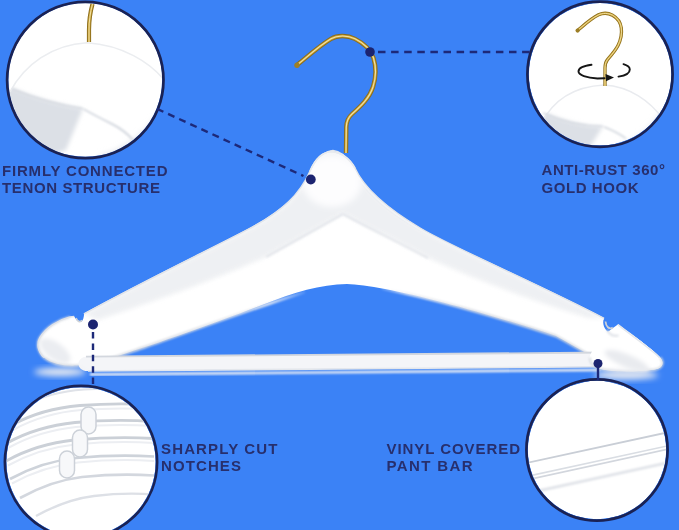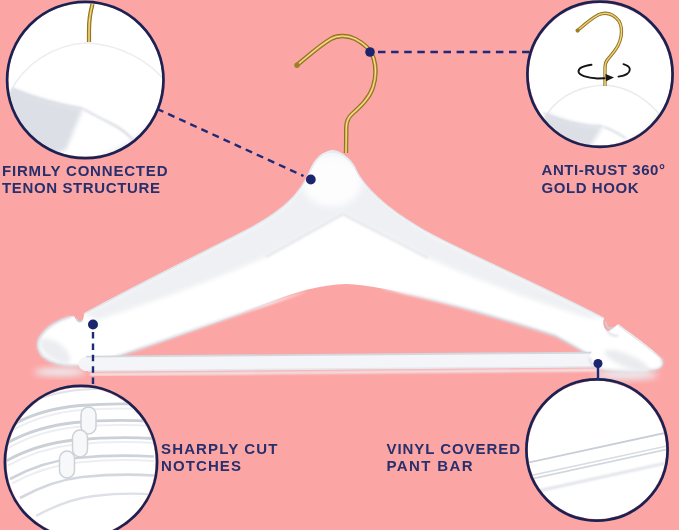--- a/index.html
+++ b/index.html
@@ -1,16 +1,16 @@
 <!DOCTYPE html>
 <html><head>
 <meta charset="utf-8">
 <style>
   html,body{margin:0;padding:0;background:#ffffff;}
-  #stage{position:relative;width:679px;height:530px;background:#fca5a5;overflow:hidden;
+  #stage{position:relative;width:679px;height:530px;background:#3b82f6;overflow:hidden;
          font-family:"Liberation Sans",sans-serif;}
 </style>
 </head>
 <body>
 <div id="stage">
 <svg width="679" height="530" viewBox="0 0 679 530">
   <defs>
     <filter id="b1" x="-30%" y="-30%" width="160%" height="160%">
           <feGaussianBlur stdDeviation="1.1"></feGaussianBlur>
         </filter>

